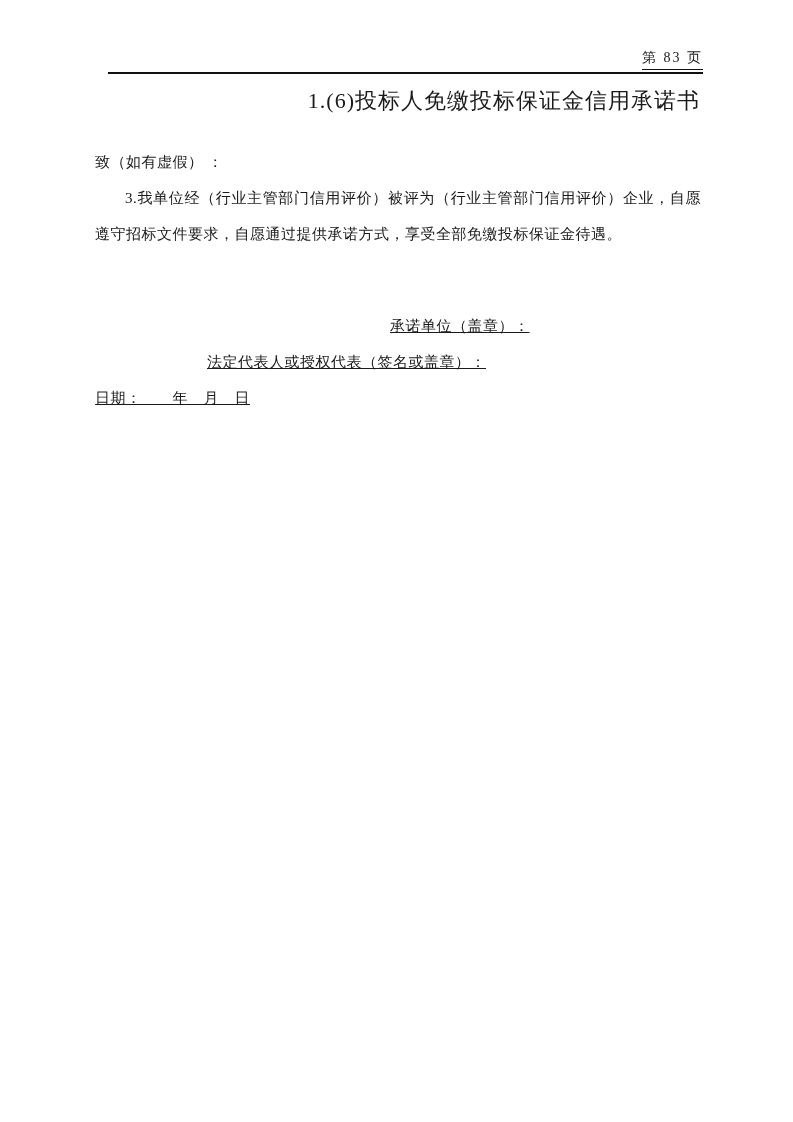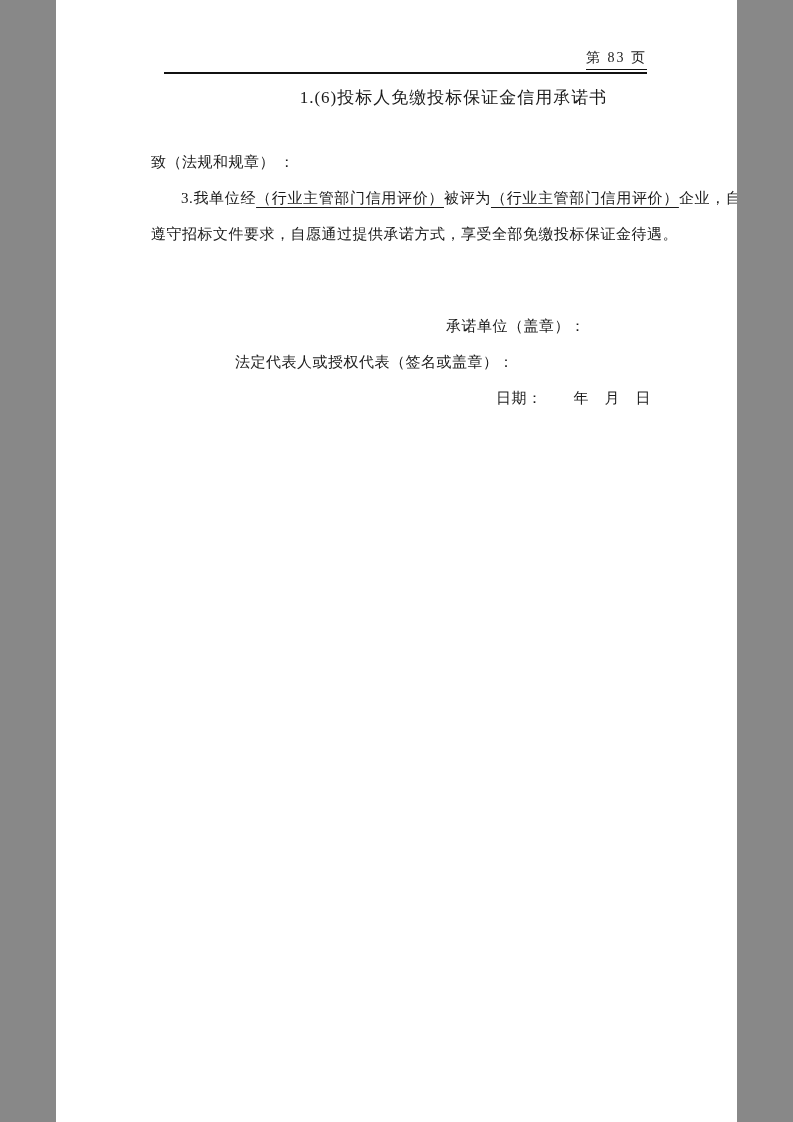--- a/index.html
+++ b/index.html
@@ -1,19 +1,19 @@
 <!DOCTYPE html>
 <html><head>
 <meta charset="utf-8">
 <style>
   * { margin: 0; padding: 0; box-sizing: border-box; }
   html, body { background: #888; }
   .page {
     position: relative;
-    width: 681px;
+    width: 793px;
     height: 1122px;
     margin: 0 auto;
     background: #ffffff;
     font-family: "Liberation Serif", "DejaVu Serif", serif;
     color: #1a1a1a;
     overflow: hidden;
   }
   
   .page-number {
     position: absolute;
@@ -31,66 +31,65 @@
     left: 108px;
     right: 90px;
     border-top: 2px solid #111;
   }
   
   .doc-title {
     position: absolute;
     top: 86px;
     left: 95px;
     width: 605px;
-    text-align: center;
-    font-size: 17px;
+    text-align: right;
+    font-size: 22px;
     font-weight: normal;
     letter-spacing: 1px;
   }
   
   .body-text {
     position: absolute;
     top: 144px;
     left: 95px;
     width: 606px;
     font-size: 15px;
     line-height: 36px;
     text-align: justify;
     letter-spacing: 0.5px;
   }
   .para { text-indent: 2em; }
   .para.no-indent { text-indent: 0; }
   .blank-underline {
-    text-decoration: underline;
     text-underline-offset: 4px;
   }
   
   .signature-block {
     margin-top: 56px;
     text-align: left;
   }
-  .sig-line { text-indent: 0; white-space: pre; }
+  .sig-line { text-indent: 0; white-space: pre; text-decoration: underline; }
   .sig-unit { margin-left: 295px; }
-  .sig-rep  { margin-left: 84px; }
-  .sig-date { margin-left: 345px; }
+  .sig-rep  { margin-left: 112px; }
+  .sig-date { }
 </style>
 </head>
 <body>
 
 <div class="page">
 
   <div class="page-number">第 83 页</div>
 
   <div class="header-rule"></div>
 
   <div class="doc-title">1.(6)投标人免缴投标保证金信用承诺书</div>
 
   <div class="body-text">
 
-    <p class="para no-indent">致（法规和规章） ：</p>
+    <p class="para no-indent">致（如有虚假） ：</p>
 
 
     <p class="para"><span>3.我单位经</span><span class="blank-underline">（行业主管部门信用评价）</span><span>被评为</span><span class="blank-underline">（行业主管部门信用评价）</span><span>企业，自愿遵守招标文件要求，自愿通过提供承诺方式，享受全部免缴投标保证金待遇。</span></p>
 
 
 
     <div class="signature-block">
       <p class="sig-line sig-unit">承诺单位（盖章）：</p>
       <p class="sig-line sig-rep">法定代表人或授权代表（签名或盖章）：</p>
       <p class="sig-line sig-date">日期：　　年　月　日</p>

